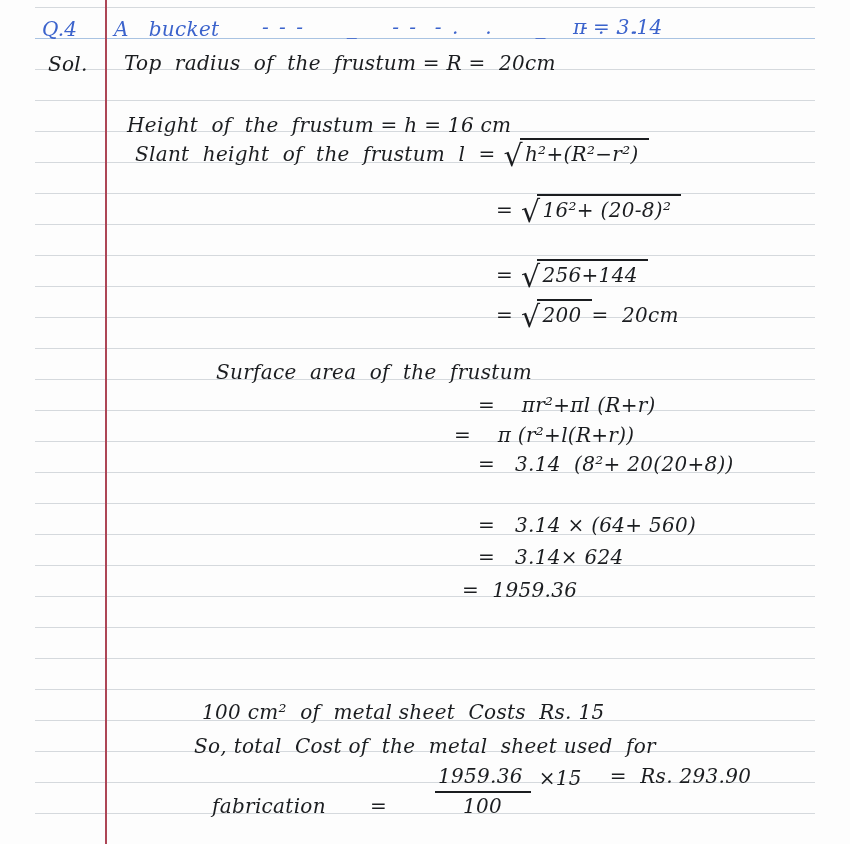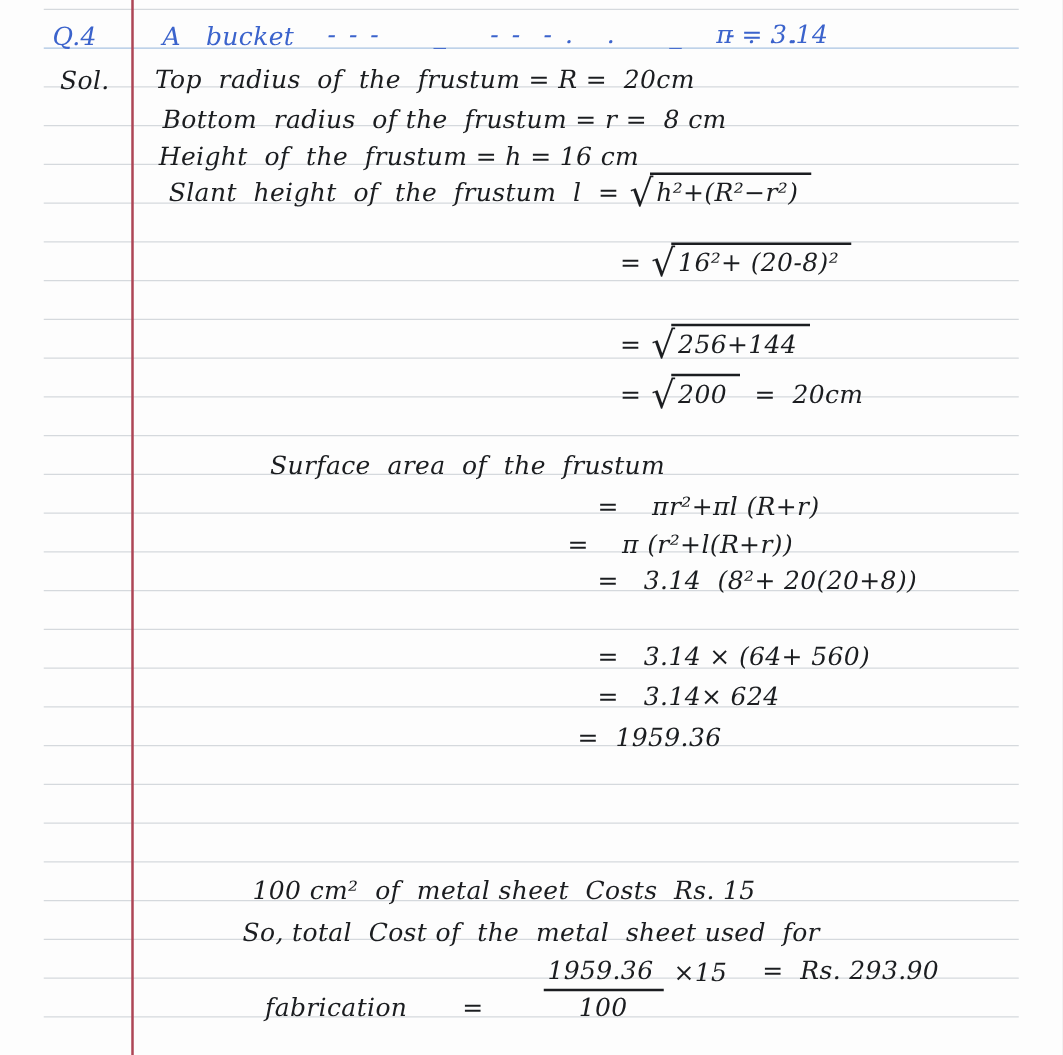--- a/index.html
+++ b/index.html
@@ -31,21 +31,21 @@
     letter-spacing: 0.3px;
     white-space: pre;
   }
   .blue { color: #3b63cc; }
   .row { display: flex; align-items: flex-end; }
   
   .sqrt { display: inline-flex; align-items: flex-end; margin-left: 8px; }
   .rt-sign { font-style: normal; font-size: 30px; line-height: 0.85; margin-right: -3px; transform: translateY(1px); }
   .radicand { border-top: 2px solid #1b1d20; padding: 2px 10px 0 5px; }
   .eq-sign { display: inline-block; }
-  .after { margin-left: 12px; }
+  .after { }
   
   .frac { display: inline-flex; flex-direction: column; align-items: flex-start; }
   .frac-top { display: inline-flex; align-items: flex-end; }
   .frac-num { border-bottom: 2px solid #1b1d20; padding: 0 8px 2px 3px; }
   .frac-mult { padding-left: 8px; padding-bottom: 2px; }
   .frac-den { margin-top: 1px; padding-left: 28px; }
   .dashes { letter-spacing: 2px; }
 </style>
 </head>
 <body>
@@ -77,28 +77,27 @@
       <div class="rule-line" style="top: 658px;"></div>
       <div class="rule-line" style="top: 689px;"></div>
       <div class="rule-line" style="top: 720px;"></div>
       <div class="rule-line" style="top: 751px;"></div>
       <div class="rule-line" style="top: 782px;"></div>
       <div class="rule-line" style="top: 813px;"></div>
     </div>
   <div class="margin-line"></div>
 
   <div class="hw blue" style="left:42px; top:17px;">Q.4</div>
-  <div class="hw blue" style="left:114px; top:17px;margin-left:16px;">A   bucket</div>
+  <div class="hw blue" style="left:114px; top:17px;">A   bucket</div>
   <div class="hw blue dashes" style="left:262px; top:15px;">- - -     _    - -  - .   .     _    - . . .</div>
   <div class="hw blue" style="left:573px; top:15px;">π = 3.14</div>
 
   <div class="hw" style="left:48px; top:52px;">Sol.</div>
 
   <div class="hw" style="left:124px; top:51px;">Top  radius  of  the  frustum = R =  20cm</div>
-  <div class="hw" style="left:130px; top:83px;">Bottom  radius  of the  frustum = r =  8 cm</div>
   <div class="hw" style="left:127px; top:113px;">Height  of  the  frustum = h = 16 cm</div>
 
   <div class="hw row" style="left:135px; top:138px;">
     <span>Slant  height  of  the  frustum  l  =</span>
     <span class="sqrt">
       <span class="rt-sign">√</span>
       <span class="radicand">h²+(R²−r²)</span>
     </span>
   </div>
 

